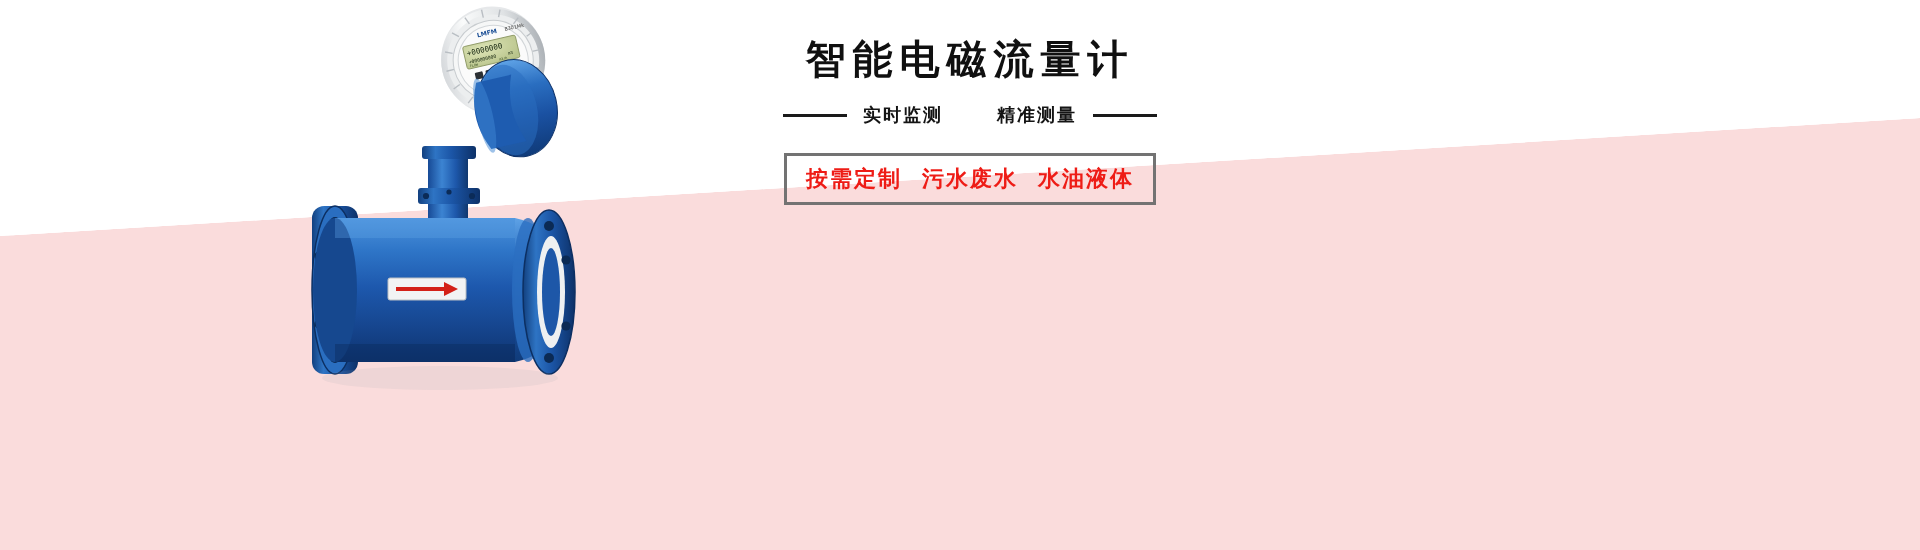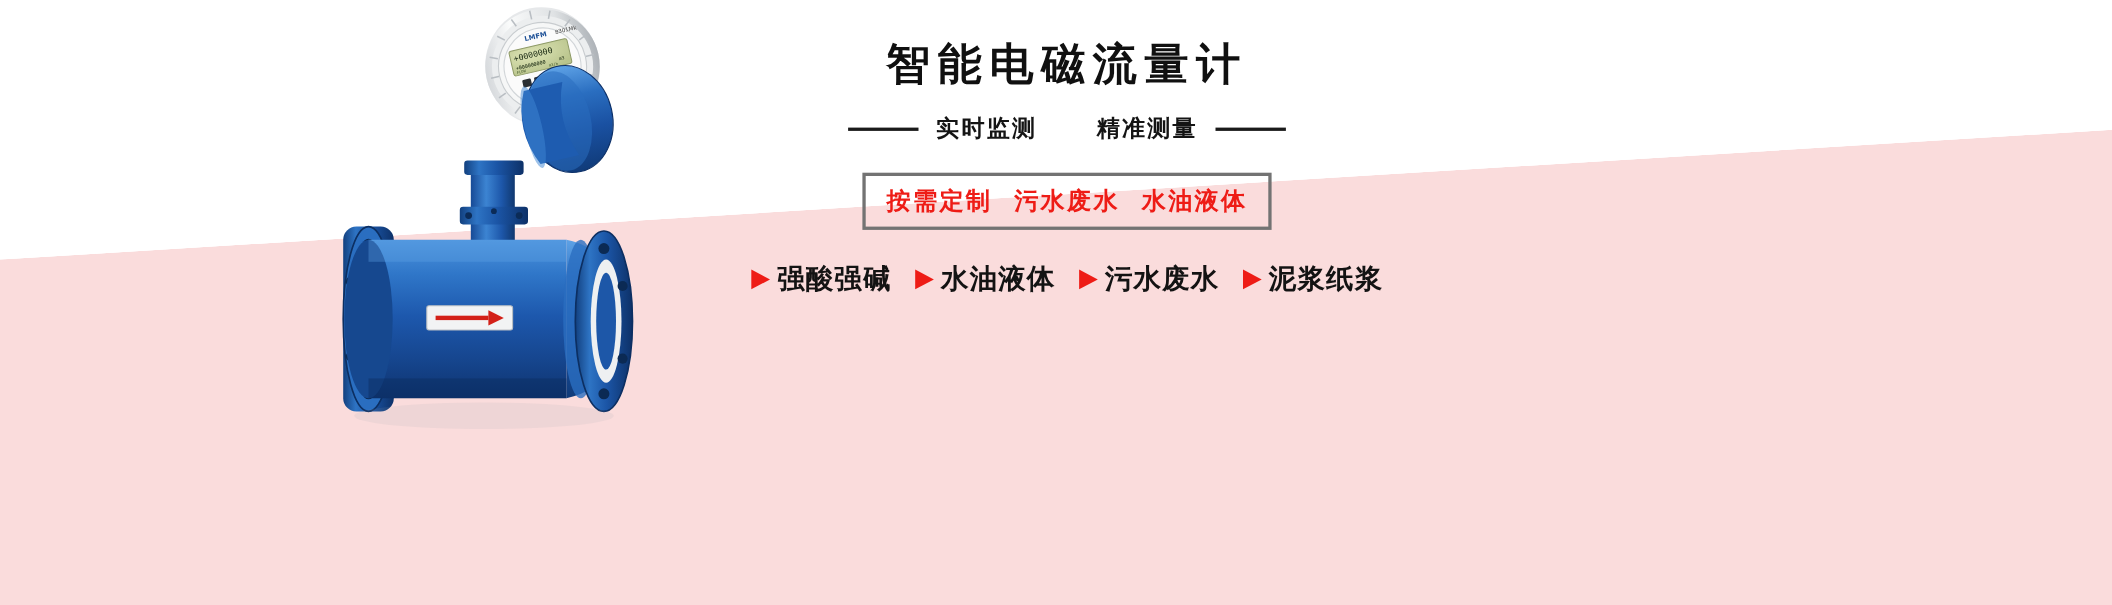--- a/index.html
+++ b/index.html
@@ -37,21 +37,21 @@
     font-family:"Liberation Sans","DejaVu Sans",sans-serif;
   }
   .subline {
     display:flex; align-items:center; justify-content:center;
     gap:16px; margin-top:22px;
   }
   .subline .rule {
     display:block; width:64px; height:3px; background:#1a1a1a;
   }
   .subline .sub-text {
-    font-size:21px; font-weight:bold; color:#141414;
+    font-size:18px; font-weight:bold; color:#141414;
     letter-spacing:2px; white-space:nowrap;
   }
   .subline .sub-gap { display:inline-block; width:22px; }
 
   .redbox {
     margin:26px auto 0 auto;
     border:3px solid #737373;
     width:372px; height:52px;
     display:flex; align-items:center; justify-content:center;
     gap:0px;
@@ -266,36 +266,15 @@
     </div>
 
     <div class="redbox">
       <span class="rb-text">按需定制</span>
       <span class="rb-gap"></span>
       <span class="rb-text">污水废水</span>
       <span class="rb-gap"></span>
       <span class="rb-text">水油液体</span>
     </div>
 
-    <div class="features">
-      <span class="feat">
-        <span class="arrow"></span>
-        <span class="feat-label">强酸强碱</span>
-      </span>
-      <span class="feat-sep"></span>
-      <span class="feat">
-        <span class="arrow"></span>
-        <span class="feat-label">水油液体</span>
-      </span>
-      <span class="feat-sep"></span>
-      <span class="feat">
-        <span class="arrow"></span>
-        <span class="feat-label">污水废水</span>
-      </span>
-      <span class="feat-sep"></span>
-      <span class="feat">
-        <span class="arrow"></span>
-        <span class="feat-label">泥浆纸浆</span>
-      </span>
-    </div>
 
   </div>
 </div>
 
 </body></html>

